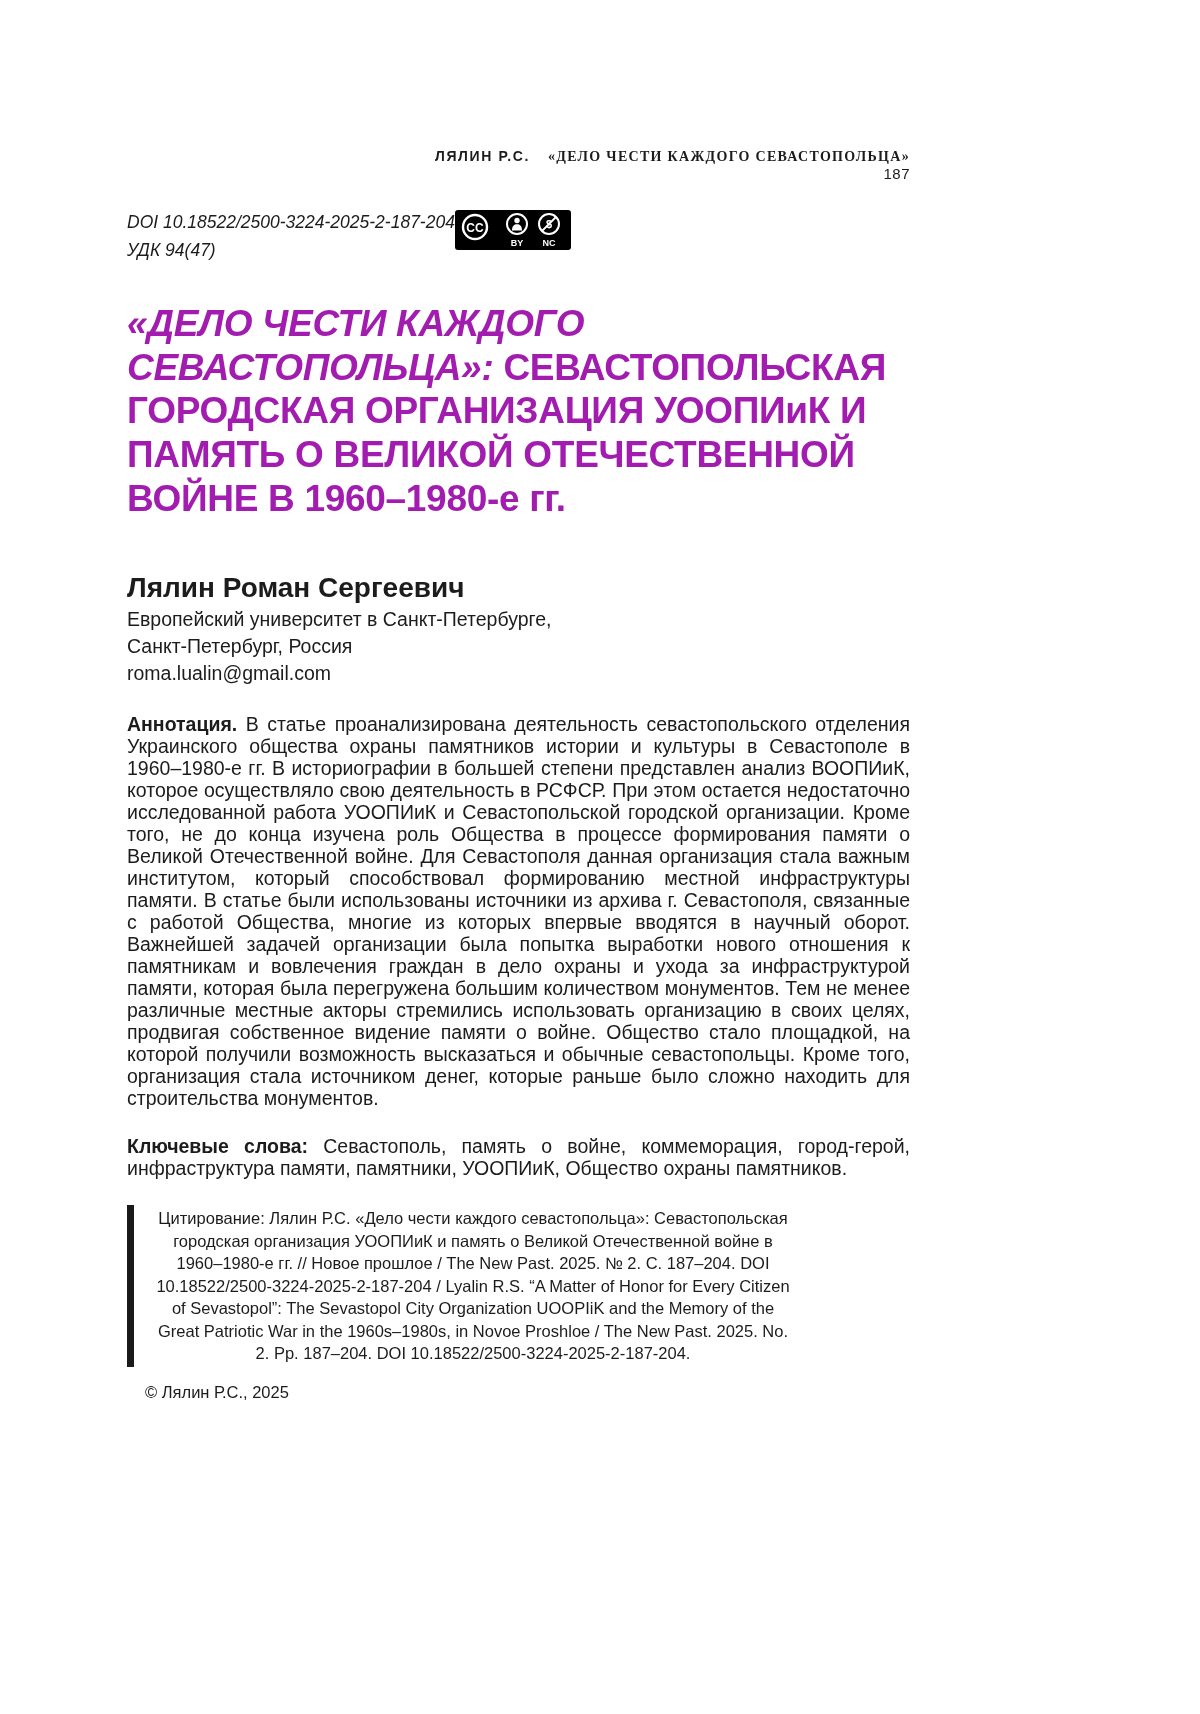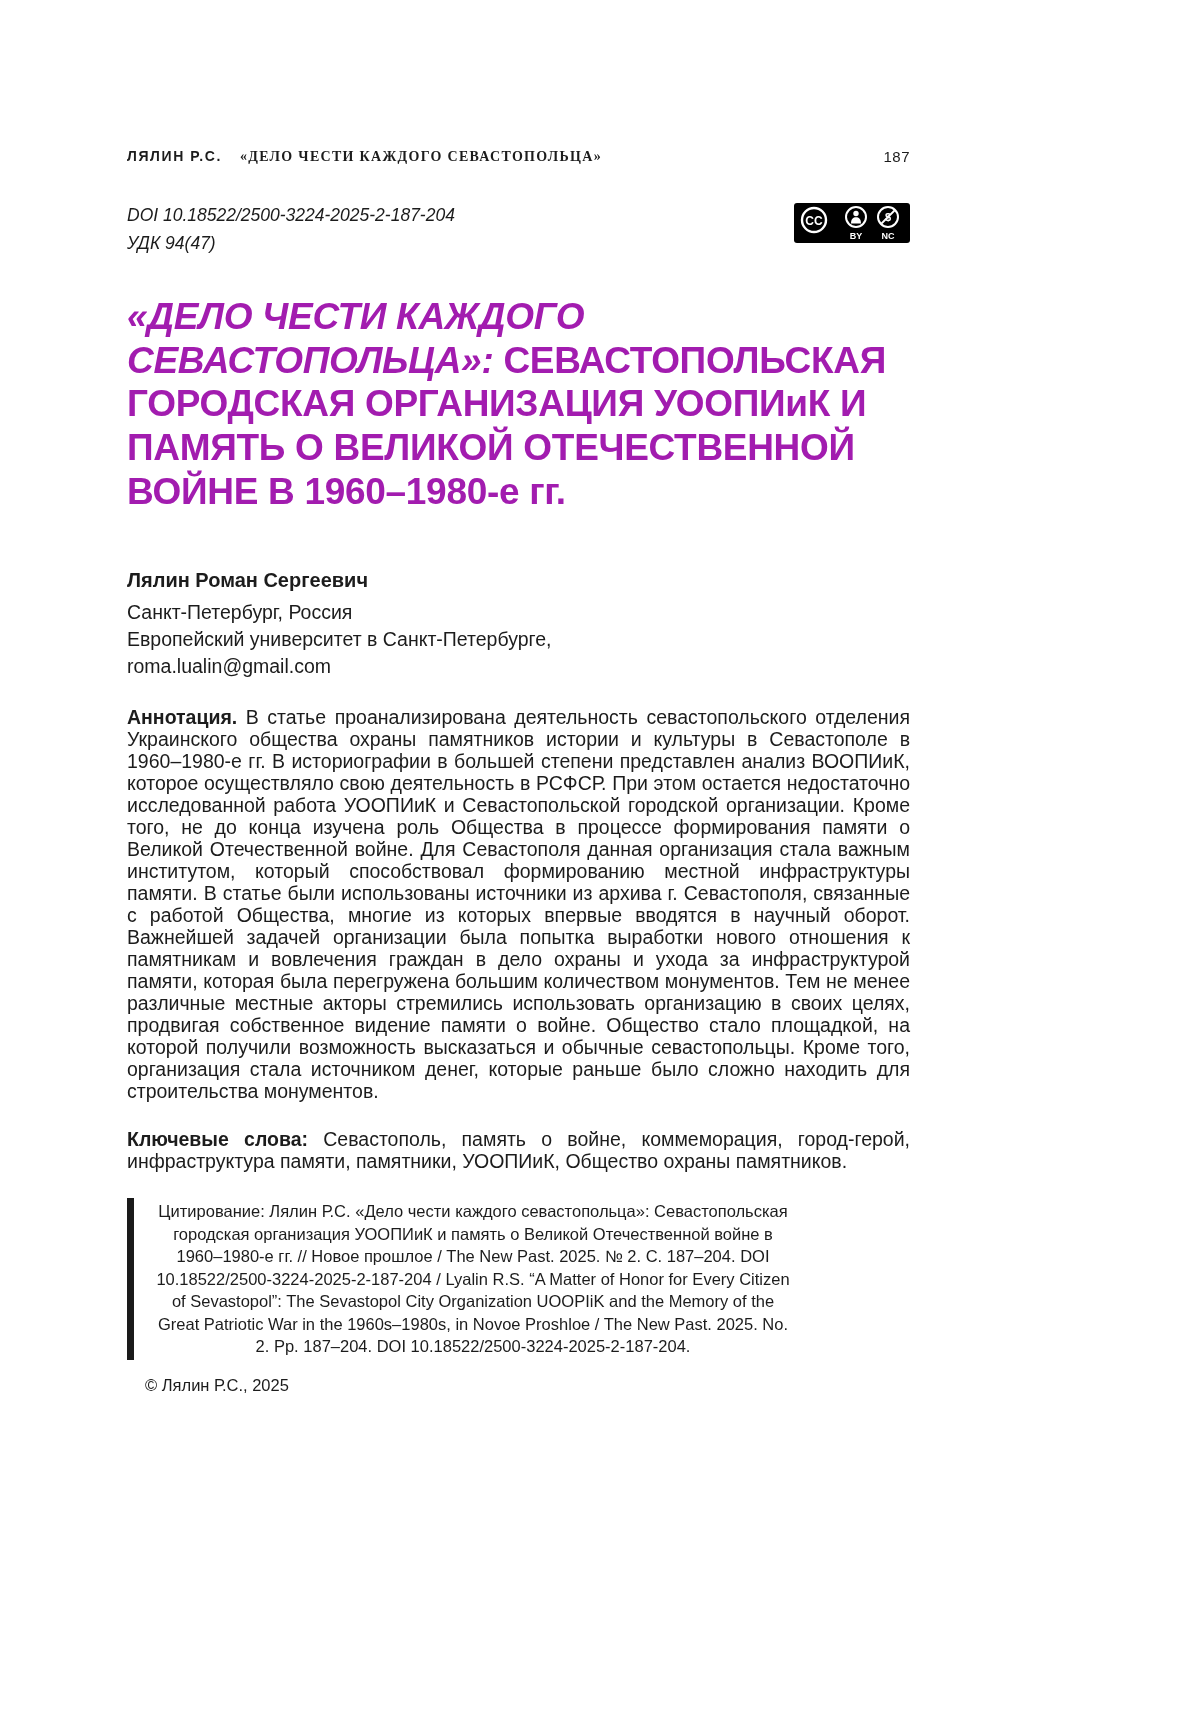--- a/index.html
+++ b/index.html
@@ -10,45 +10,46 @@
     font-family:"Liberation Sans","DejaVu Sans",sans-serif;
     color:#1c1c1c;
     overflow:hidden;
     box-sizing:border-box;
     padding:148px 290px 0 127px;
   }
   
   .running-head{
     display:flex;justify-content:space-between;align-items:flex-end;
     font-size:14px;
+    flex-direction:column;
   }
   .rh-left{display:flex;gap:18px;align-items:baseline;}
   .rh-author{font-weight:bold;letter-spacing:1.6px;}
   .rh-title{font-weight:bold;letter-spacing:1.3px;font-family:Liberation Serif, serif;}
   .rh-page{font-weight:normal;font-size:15px;letter-spacing:0.5px;}
   
   .meta-row{
-    display:flex;justify-content:space-between;align-items:flex-start;
-    margin-top:36px;
+    display:flex;justify-content:flex-start;align-items:flex-start;
+    margin-top:26px;
   }
   .meta-ids{font-style:italic;font-size:17.5px;line-height:28px;}
   .cc-badge{display:block;margin-top:2px;}
   
   .article-title{
     margin-top:38px;
     font-size:37px;
     line-height:1.18;
     font-weight:bold;
     letter-spacing:-0.3px;
     color:#a21caf;
   }
   .title-quoted{font-style:italic;}
   
   .author-block{margin-top:54px;font-size:19.5px;line-height:27px;}
-  .author-name{font-weight:bold;font-size:20px;margin-bottom:5px;}
+  .author-name{font-weight:bold;font-size:28px;margin-bottom:5px;}
   
   .abstract,.keywords{
     margin-top:26px;
     font-size:19.5px;line-height:22px;
     text-align:justify;
   }
   .inline-label{font-weight:bold;}
   
   .citation-block{
     margin-top:26px;
@@ -99,22 +100,22 @@
         <line x1="87" y1="21" x2="101" y2="7" stroke="#ffffff" stroke-width="1.8"></line>
         <text x="94" y="36" font-size="9" font-weight="bold" fill="#ffffff" text-anchor="middle" font-family="Liberation Sans, sans-serif">NC</text>
       </svg>
     </span>
   </div>
 
   <h1 class="article-title"><span class="title-quoted">«ДЕЛО ЧЕСТИ КАЖДОГО СЕВАСТОПОЛЬЦА»:</span><span> СЕВАСТОПОЛЬСКАЯ ГОРОДСКАЯ ОРГАНИЗАЦИЯ УООПИиК И ПАМЯТЬ О ВЕЛИКОЙ ОТЕЧЕСТВЕННОЙ ВОЙНЕ В 1960–1980-е гг.</span></h1>
 
   <div class="author-block">
     <p class="author-name">Лялин Роман Сергеевич</p>
+    <p>Европейский университет в Санкт-Петербурге,</p>
     <p>Санкт-Петербург, Россия</p>
-    <p>Европейский университет в Санкт-Петербурге,</p>
     <p>roma.lualin@gmail.com</p>
   </div>
 
   <p class="abstract"><span class="inline-label">Аннотация.</span> <span>В статье проанализирована деятельность севастопольского отделения Украинского общества охраны памятников истории и культуры в Севастополе в 1960–1980-е гг. В историографии в большей степени представлен анализ ВООПИиК, которое осуществляло свою деятельность в РСФСР. При этом остается недостаточно исследованной работа УООПИиК и Севастопольской городской организации. Кроме того, не до конца изучена роль Общества в процессе формирования памяти о Великой Отечественной войне. Для Севастополя данная организация стала важным институтом, который способствовал формированию местной инфраструктуры памяти. В статье были использованы источники из архива г. Севастополя, связанные с работой Общества, многие из которых впервые вводятся в научный оборот. Важнейшей задачей организации была попытка выработки нового отношения к памятникам и вовлечения граждан в дело охраны и ухода за инфраструктурой памяти, которая была перегружена большим количеством монументов. Тем не менее различные местные акторы стремились использовать организацию в своих целях, продвигая собственное видение памяти о войне. Общество стало площадкой, на которой получили возможность высказаться и обычные севастопольцы. Кроме того, организация стала источником денег, которые раньше было сложно находить для строительства монументов.</span></p>
 
   <p class="keywords"><span class="inline-label">Ключевые слова:</span><span> Севастополь, память о войне, коммеморация, город-герой, инфраструктура памяти, памятники, УООПИиК, Общество охраны памятников.</span></p>
 
   <div class="citation-block">
     <p>Цитирование: Лялин Р.С. «Дело чести каждого севастопольца»: Севастопольская городская организация УООПИиК и память о Великой Отечественной войне в 1960–1980-е гг. // Новое прошлое / The New Past. 2025. № 2. С. 187–204. DOI 10.18522/2500-3224-2025-2-187-204 / Lyalin R.S. “A Matter of Honor for Every Citizen of Sevastopol”: The Sevastopol City Organization UOOPIiK and the Memory of the Great Patriotic War in the 1960s–1980s, in Novoe Proshloe / The New Past. 2025. No. 2. Pp. 187–204. DOI 10.18522/2500-3224-2025-2-187-204.</p>
   </div>

